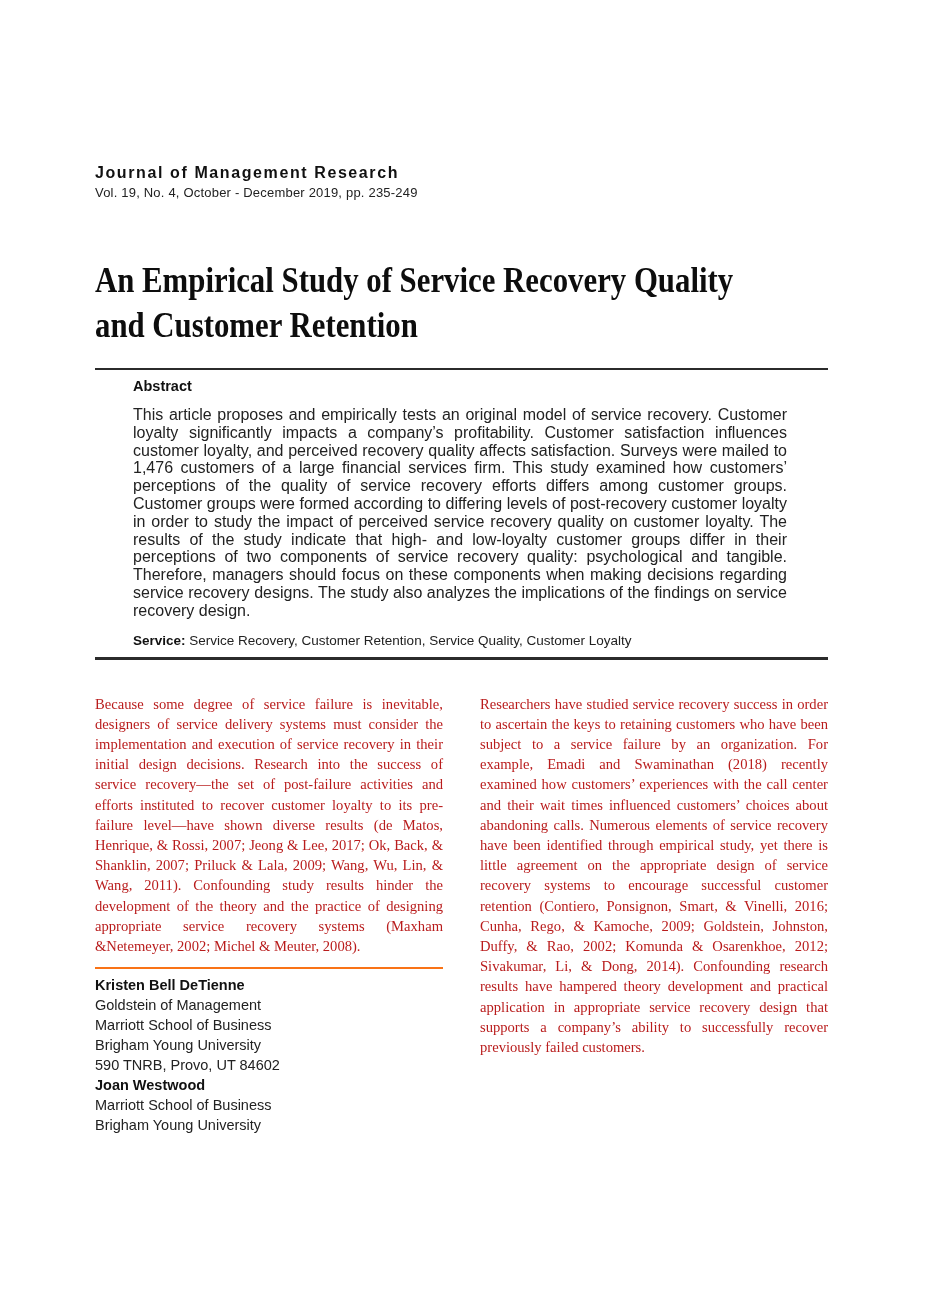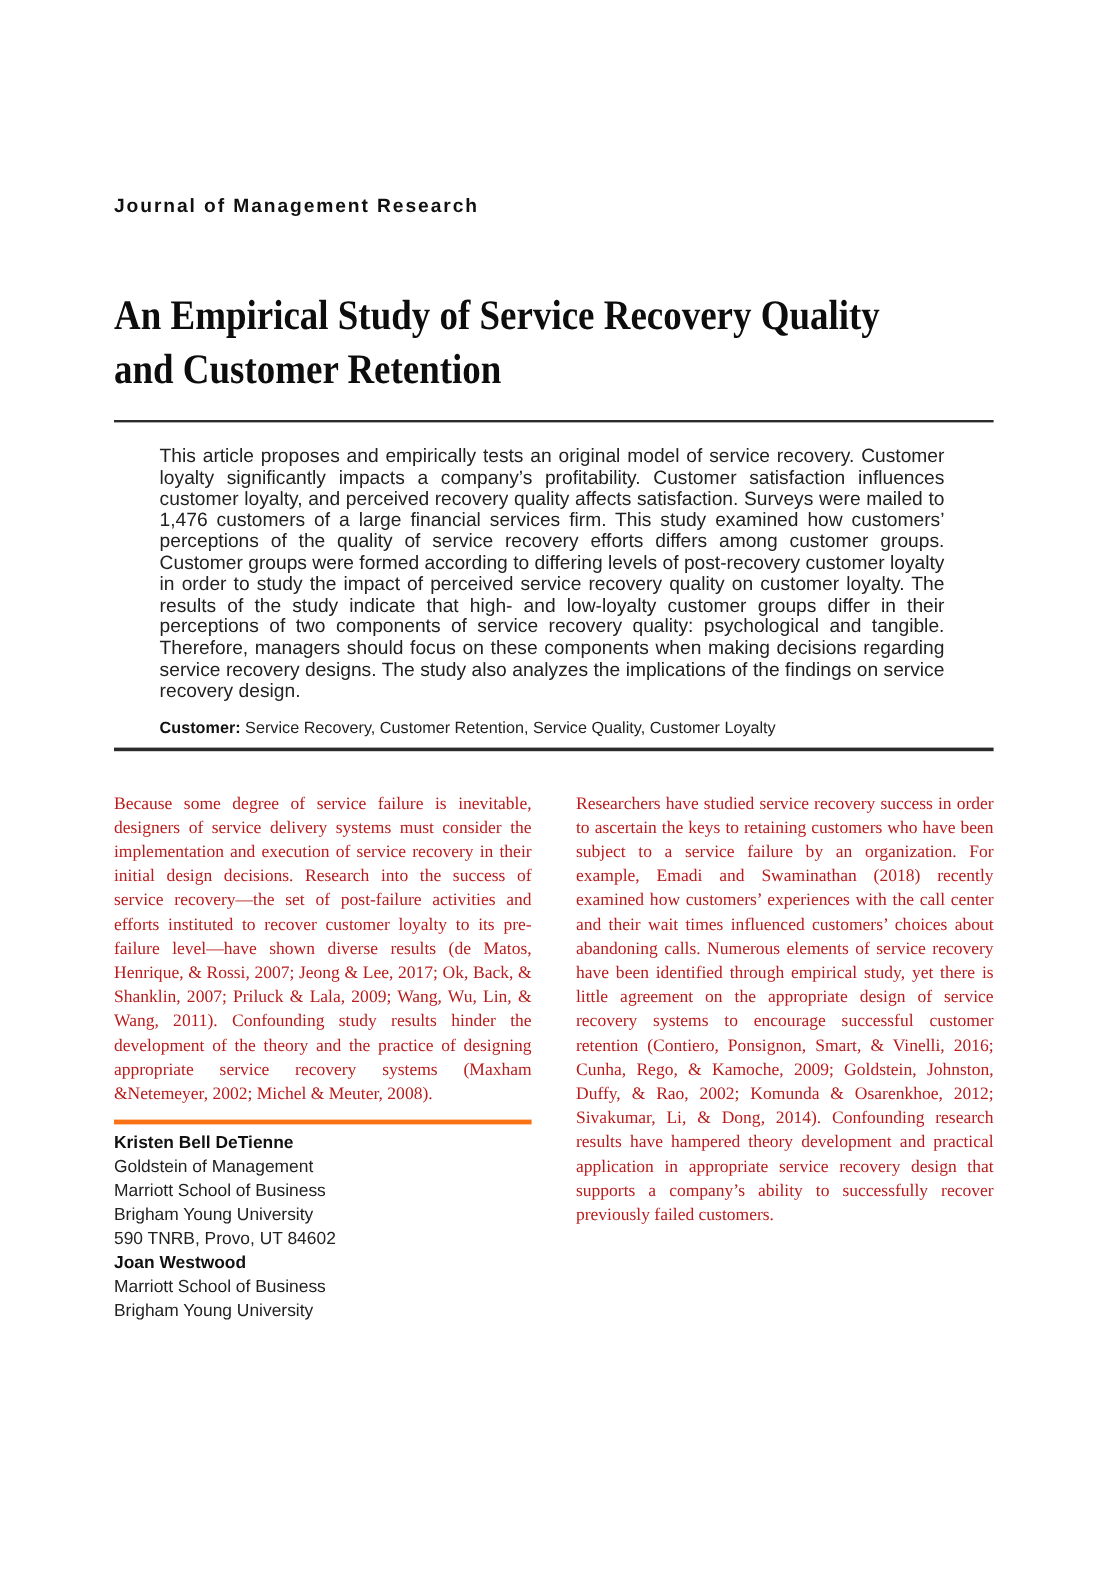--- a/index.html
+++ b/index.html
@@ -96,47 +96,49 @@
     font-size: 14.6px;
     line-height: 20.2px;
     text-align: justify;
     color: #b91c1c;
   }
   .body-para + .body-para { margin-top: 20px; }
 
   
   .author-note {
     margin-top: 11px;
-    border-top: 4px solid #f97316;
+    border-top: 2px solid #f97316;
     padding-top: 6px;
     font-family: "Liberation Sans", sans-serif;
     font-size: 14.5px;
     line-height: 20px;
     color: #222;
   }
   .note-name { font-weight: 700; color: #111; }
 </style>
 </head>
 <body>
 
 <div class="page">
   <div class="content">
 
     <div class="journal-name">Journal of Management Research</div>
+    <div class="journal-issue">Vol. 19, No. 4, October - December 2019, pp. 235-249</div>
 
     <div class="title-block">
       <div class="title-line">An Empirical Study of Service Recovery Quality</div>
       <div class="title-line">and Customer Retention</div>
     </div>
 
 
     <div class="abstract-box">
+      <div class="abstract-heading">Abstract</div>
       <div class="abstract-body">This article proposes and empirically tests an original model of service recovery. Customer loyalty significantly impacts a company’s profitability. Customer satisfaction influences customer loyalty, and perceived recovery quality affects satisfaction. Surveys were mailed to 1,476 customers of a large financial services firm. This study examined how customers’ perceptions of the quality of service recovery efforts differs among customer groups. Customer groups were formed according to differing levels of post-recovery customer loyalty in order to study the impact of perceived service recovery quality on customer loyalty. The results of the study indicate that high- and low-loyalty customer groups differ in their perceptions of two components of service recovery quality: psychological and tangible. Therefore, managers should focus on these components when making decisions regarding service recovery designs. The study also analyzes the implications of the findings on service recovery design.</div>
       <div class="keywords-line">
-        <span class="keywords-label">Customer:</span><span> Service Recovery, Customer Retention, Service Quality, Customer Loyalty</span>
+        <span class="keywords-label">Service:</span><span> Service Recovery, Customer Retention, Service Quality, Customer Loyalty</span>
       </div>
     </div>
 
     <div class="columns">
 
       <div class="col">
         <div class="body-para">Because some degree of service failure is inevitable, designers of service delivery systems must consider the implementation and execution of service recovery in their initial design decisions. Research into the success of service recovery—the set of post-failure activities and efforts instituted to recover customer loyalty to its pre-failure level—have shown diverse results (de Matos, Henrique, &amp; Rossi, 2007; Jeong &amp; Lee, 2017; Ok, Back, &amp; Shanklin, 2007; Priluck &amp; Lala, 2009; Wang, Wu, Lin, &amp; Wang, 2011). Confounding study results hinder the development of the theory and the practice of designing appropriate service recovery systems (Maxham &amp;Netemeyer, 2002; Michel &amp; Meuter, 2008).</div>
 
         <div class="author-note">
           <div class="note-name">Kristen Bell DeTienne</div>

